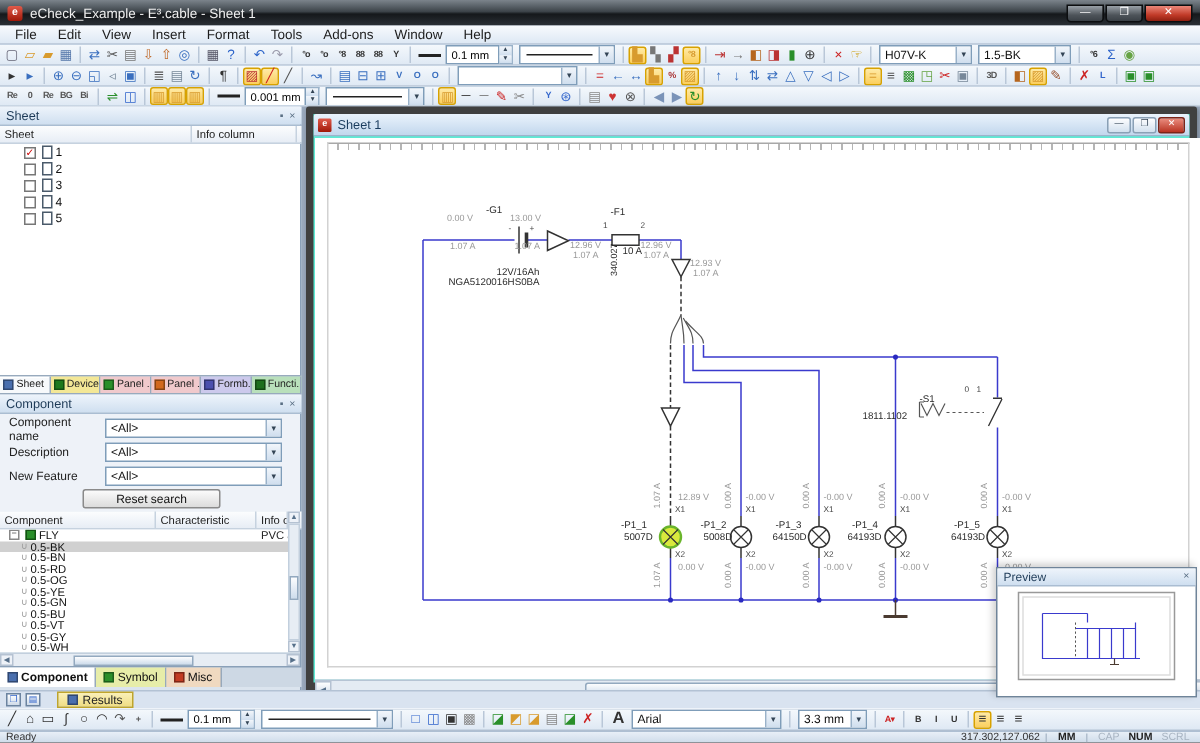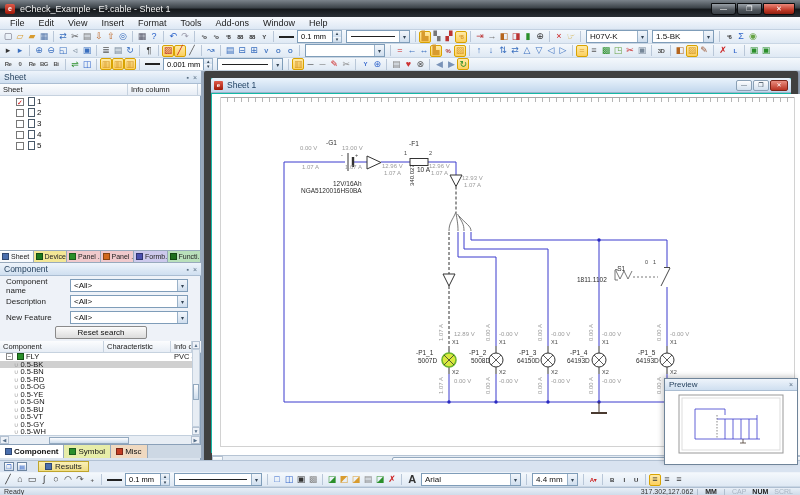--- a/index.html
+++ b/index.html
@@ -64,21 +64,21 @@
 .ltab{display:flex;align-items:center;gap:2px;padding:0 5px;font-size:8px;border-right:1px solid #97a9bc;color:#111}
 
 #results{position:absolute;left:0;top:460px;right:0;height:12px;background:#d9e3f0;border-top:1px solid #b3c2d4;display:flex;align-items:center;padding-left:4px}
 .ric{width:10px;height:9px;border:1px solid #6c84a0;background:linear-gradient(#fff,#cfdbe9);margin-right:3px;font-size:6px;line-height:8px;text-align:center;color:#36c}
 .rtab{display:flex;align-items:center;gap:3px;height:11px;padding:0 6px;background:linear-gradient(#faf0b8,#efdd84);border:1px solid #bfa52c;font-size:8px;margin-left:8px;color:#222}
 #statusbar{position:absolute;left:0;top:487px;right:0;height:8px;background:linear-gradient(#e8eff7,#cfdcea);border-top:1px solid #aebfd2;display:flex;align-items:center;font-size:7px;color:#333;padding:0 4px;line-height:8px}
 .ssep{width:1px;height:6px;background:#b0bece;margin:0 4px}
 .stog{color:#222;font-weight:bold;margin:0 3px}
 .stog.off{color:#a8b4c2;font-weight:normal}
 
-#swin{position:absolute;left:204px;top:71px;width:594px;height:389px;border:7px solid #404040;background:#14b8a6;border-radius:2px 2px 0 0;box-shadow:1px 1px 3px rgba(0,0,0,.25)}
+#swin{position:absolute;left:204px;top:71px;width:594px;height:389px;border:5px solid #404040;background:#5eead4;border-radius:2px 2px 0 0;box-shadow:1px 1px 3px rgba(0,0,0,.25)}
 .swtitle{height:15px;background:linear-gradient(#eaf3fc,#c2d7ed);border-bottom:1px solid #9db4cb;display:flex;align-items:center;padding:0 3px;font-size:8.5px;color:#1a3c5e;border-radius:2px 2px 0 0}
 .swicon{width:9px;height:9px;background:linear-gradient(#e05a4a,#a01808);border-radius:1px;color:#fff;font-size:6px;font-weight:bold;text-align:center;line-height:9px;margin-right:4px}
 .swbtns{margin-left:auto;display:flex;gap:1px}
 .swb{width:16px;height:11px;border:1px solid #8aa0b5;border-radius:2px;background:linear-gradient(#fdfdfe,#d2e0ee);font-size:6px;line-height:9px;text-align:center;color:#345}
 .swb.close{background:linear-gradient(#ea8d7f,#b93423);color:#fff;width:18px;border-color:#7c2418}
 #canvas{position:absolute;left:1px;top:16px;width:591px;height:361px;background:#fff;overflow:hidden}
 .ruler{position:absolute;left:8px;top:3px;width:575px;height:5px;border-top:1px solid #a8a8a8;background:repeating-linear-gradient(90deg,#b5b5b5 0,#b5b5b5 1px,transparent 1px,transparent 7px)}
 .fline{position:absolute;background:#d2d2d2}
 #hscroll{position:absolute;left:1px;top:377px;width:592px;height:11px;background:#e4ebf3;border-top:1px solid #b6c4d4;display:flex;align-items:center}
 .harr{width:11px;height:10px;font-size:5px;text-align:center;line-height:10px;color:#57708a;background:linear-gradient(#fff,#cfdbe9);border:1px solid #b5c2d2;flex:none}
@@ -686,21 +686,21 @@
       <span class="ti" style="color: rgb(42, 143, 42);">◪</span>
       <span class="ti" style="color: rgb(204, 34, 34);">✗</span>
       <span class="tsep"></span>
       <span class="ti tt big" style="color: rgb(51, 51, 51);">A</span>
       <span class="combo" style="width: 100px;">
         <span class="cv">Arial</span>
         <span class="carr">▾</span>
       </span>
       <span class="tsep"></span>
       <span class="combo" style="width: 46px;">
-        <span class="cv">4.4 mm</span>
+        <span class="cv">3.3 mm</span>
         <span class="carr">▾</span>
       </span>
       <span class="tsep"></span>
       <span class="ti tt" style="color: rgb(204, 34, 34);">A▾</span>
       <span class="tsep"></span>
       <span class="ti tt" style="color: rgb(51, 51, 51);">B</span>
       <span class="ti tt" style="color: rgb(51, 51, 51);">I</span>
       <span class="ti tt" style="color: rgb(51, 51, 51);">U</span>
       <span class="tsep"></span>
       <span class="ti hl" style="color: rgb(51, 51, 51);">≡</span>

